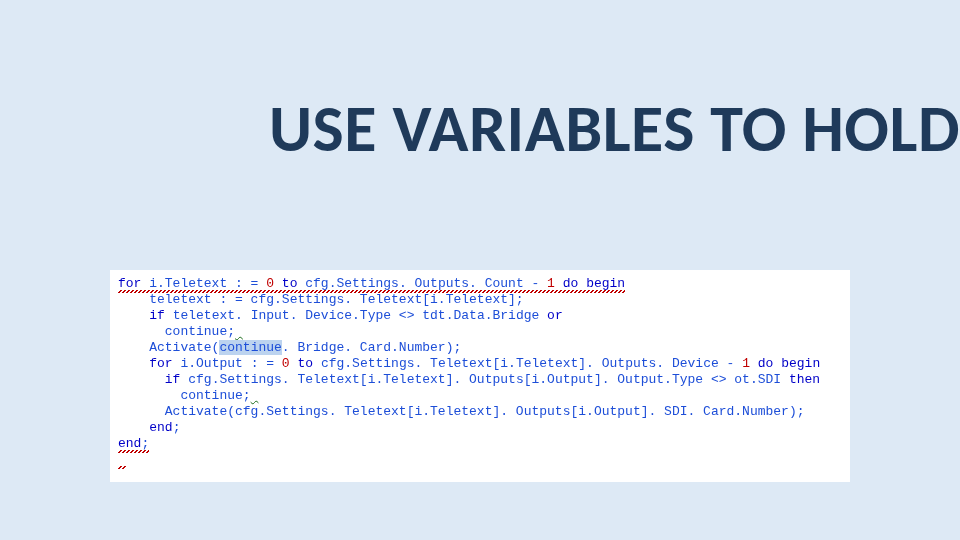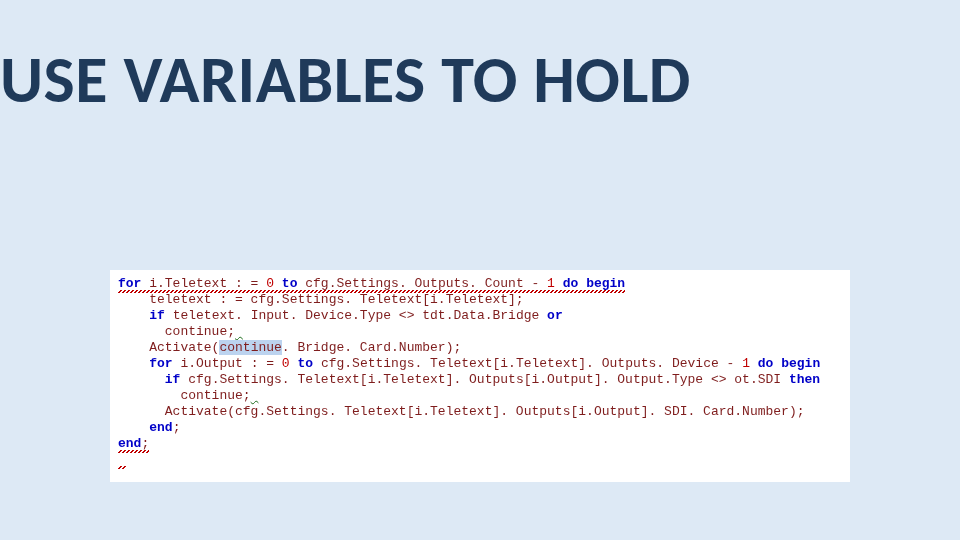--- a/index.html
+++ b/index.html
@@ -14,43 +14,43 @@
   .slide {
     width: 960px;
     height: 540px;
     position: relative;
     box-sizing: border-box;
   }
   .title {
     font-size: 66px;
     font-weight: 700;
     color: #1f3a5a;
-    text-align: left;
+    text-align: right;
     line-height: 1.05;
-    padding-top: 45px;
+    padding-top: 94px;
     letter-spacing: 0.5px;
   }
   .code-panel {
     position: absolute;
     left: 110px;
     top: 270px;
     width: 740px;
     height: 212px;
     background: #ffffff;
     box-sizing: border-box;
     padding: 6px 8px 6px 8px;
     font-family: Consolas, "Courier New", monospace;
     font-size: 13px;
     line-height: 16px;
     color: #222;
     white-space: pre;
   }
-  .kw   { color: #0000c8; font-weight: bold; }
+  .kw   { color: #0000c8; font-weight: normal; }
   .num  { color: #c00000; }
-  .txt  { color: #7f1d1d; }
+  .txt  { color: #1d4ed8; }
   .hl   { background: #bcd3ef; }
   .squig {
     position: relative;
   }
   .squig::after {
     content: "";
     position: absolute;
     left: 0;
     right: 0;
     bottom: -2px;

